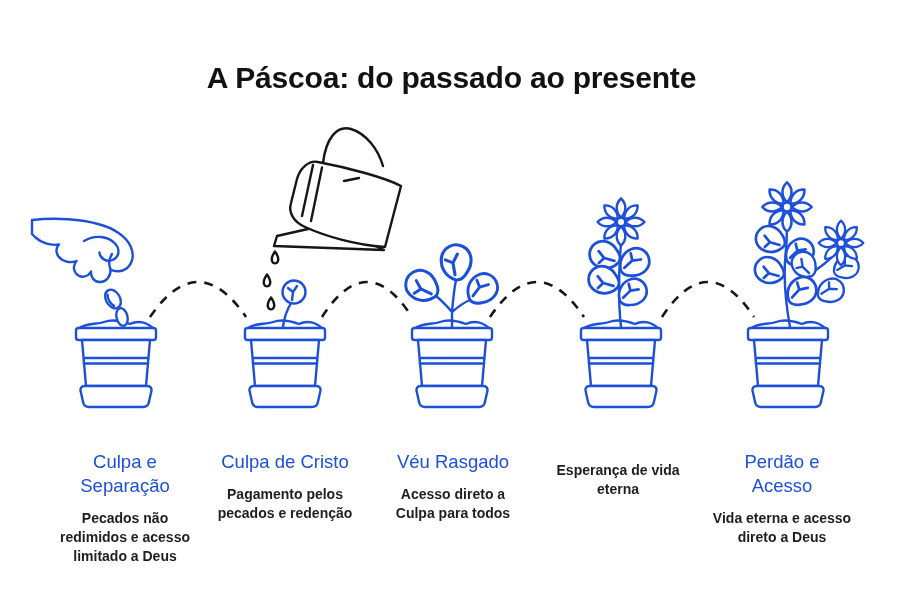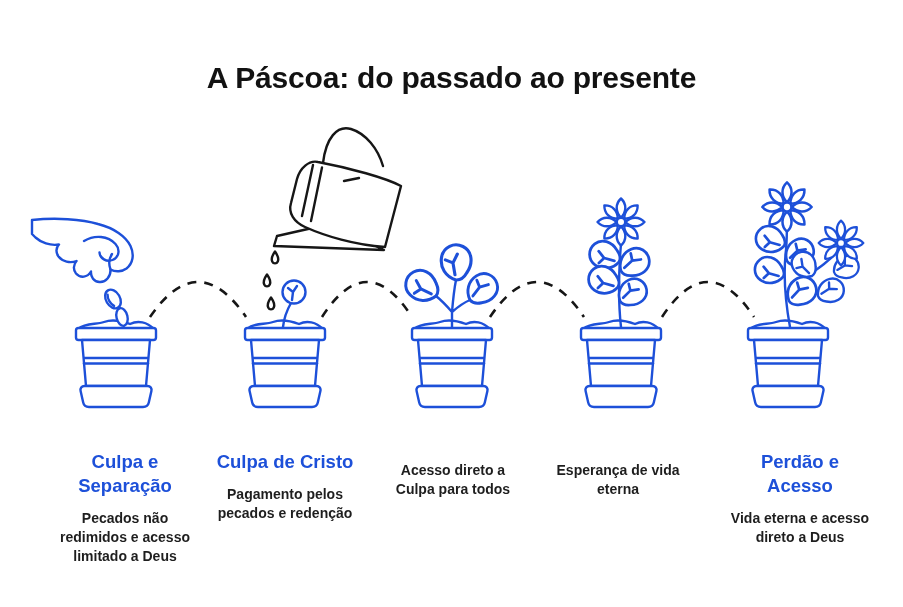--- a/index.html
+++ b/index.html
@@ -34,21 +34,21 @@
   .dash{stroke:var(--ink,#161616);stroke-width:2.6;stroke-dasharray:9 8;fill:none;stroke-linecap:butt;}
   .stage-label{
     position:absolute;
     top:450px;
     width:180px;
     text-align:center;
   }
   .stage-heading{
     font-size:18.5px;
     line-height:24px;
-    font-weight:700;
+    font-weight:400;
     color:var(--accent,#1d50d9);
     white-space:pre-line;
   }
   .stage-desc{
     margin-top:11px;
     font-size:14px;
     line-height:19px;
     color:var(--text,#1e1e1e);
     white-space:pre-line;
     font-weight:bold;
@@ -170,27 +170,28 @@
     <div class="stage-desc">Pecados não
 redimidos e acesso
 limitado a Deus</div>
   </div>
   <div class="stage-label" style="left:195px">
     <div class="stage-heading">Culpa de Cristo</div>
     <div class="stage-desc">Pagamento pelos
 pecados e redenção</div>
   </div>
   <div class="stage-label" style="left:363px">
+    <div class="stage-heading">Véu Rasgado</div>
     <div class="stage-desc">Acesso direto a
 Culpa para todos</div>
   </div>
   <div class="stage-label" style="left:528px">
     <div class="stage-desc">Esperança de vida
 eterna</div>
   </div>
-  <div class="stage-label" style="left:710px">
+  <div class="stage-label" style="left:692px">
     <div class="stage-heading">Perdão e
 Acesso</div>
     <div class="stage-desc">Vida eterna e acesso
 direto a Deus</div>
   </div>
 
 </div>
 
 </body></html>

